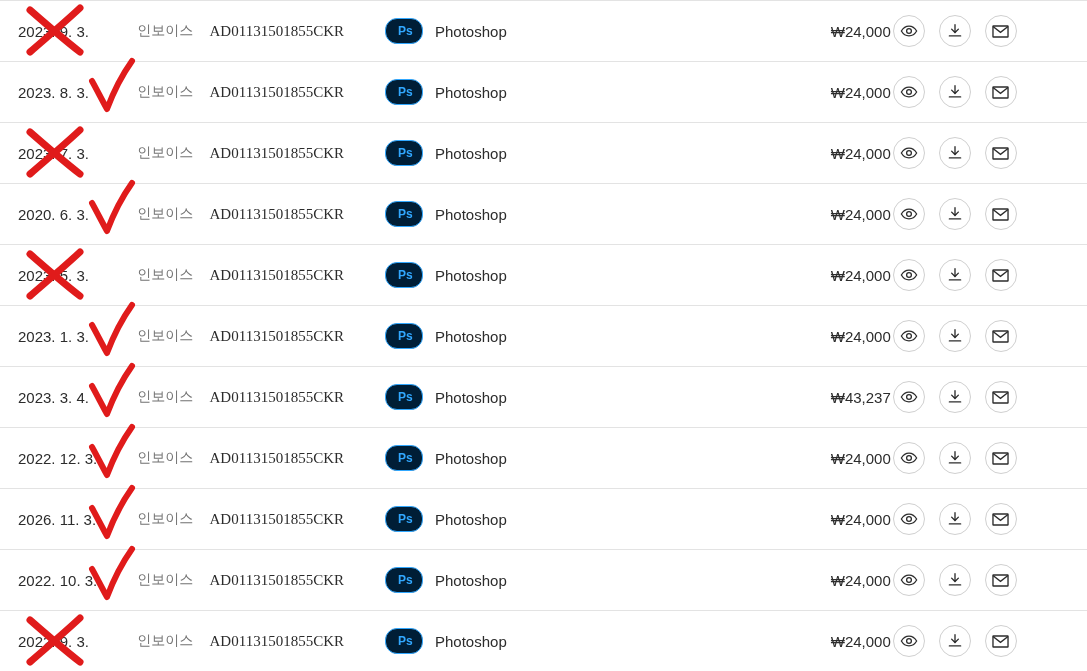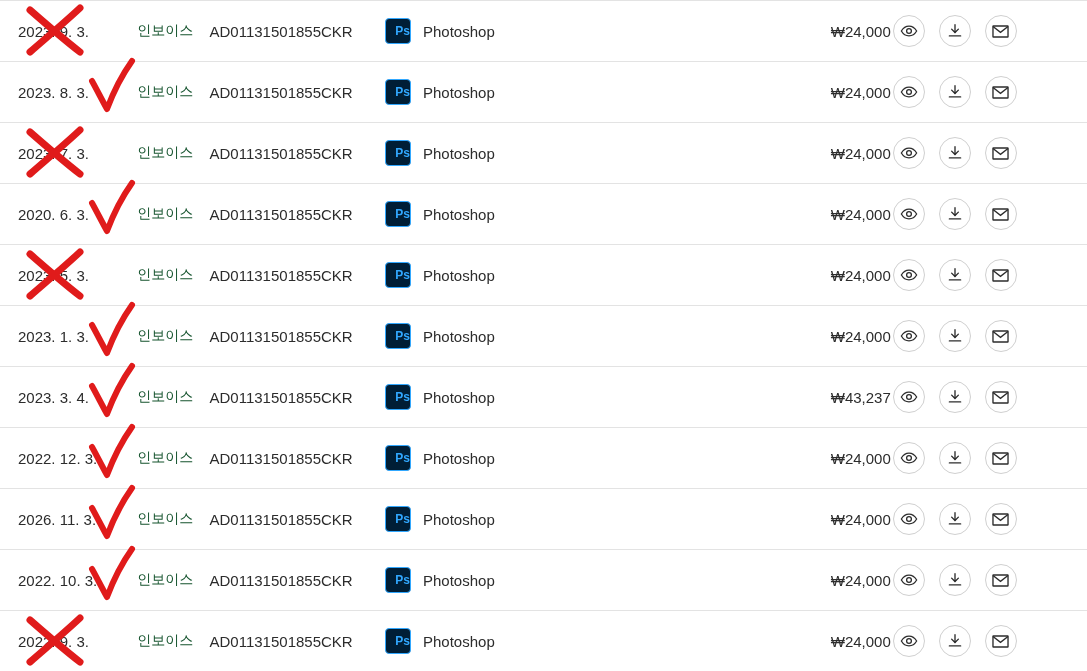--- a/index.html
+++ b/index.html
@@ -29,44 +29,45 @@
   .invoice-row:first-child {
     border-top: 1px solid #e3e3e3;
   }
 
   td {
     vertical-align: middle;
     padding: 0;
   }
 
   .col-date   { width: 115px; padding-left: 18px; font-size: 15px; color: #2c2c2c; white-space: nowrap; }
-  .col-type   { width: 70px;  font-size: 14px; color: #14532d; }
-  .col-order  { width: 170px; font-size: 15px; color: #2c2c2c; white-space: nowrap; }
+  .col-type   { width: 70px;  font-size: 14px; color: #737373; }
+  .col-order  { width: 170px; font-size: 15px; color: #2c2c2c; white-space: nowrap; font-family: Liberation Serif, serif; }
   .col-prod   { width: 330px; }
   .col-amount { width: 160px; font-size: 15px; color: #2c2c2c; text-align: right; }
   .col-actions{ width: 190px; }
 
   .product-cell {
     display: flex;
     align-items: center;
     gap: 12px;
   }
   .ps-icon {
     width: 24px;
     height: 24px;
-    border-radius: 4px;
+    border-radius: 12px;
     background: #001e36;
     border: 1px solid #31a8ff;
     color: #31a8ff;
     font-size: 12px;
     font-weight: bold;
     line-height: 24px;
-    text-align: right;
+    text-align: left;
     font-family: "Liberation Sans", sans-serif;
     flex: none;
+    padding-left: 12px;
   }
   .product-name {
     font-size: 15px;
     color: #2c2c2c;
     text-align: center;
   }
 
   .actions {
     display: flex;
     align-items: center;

